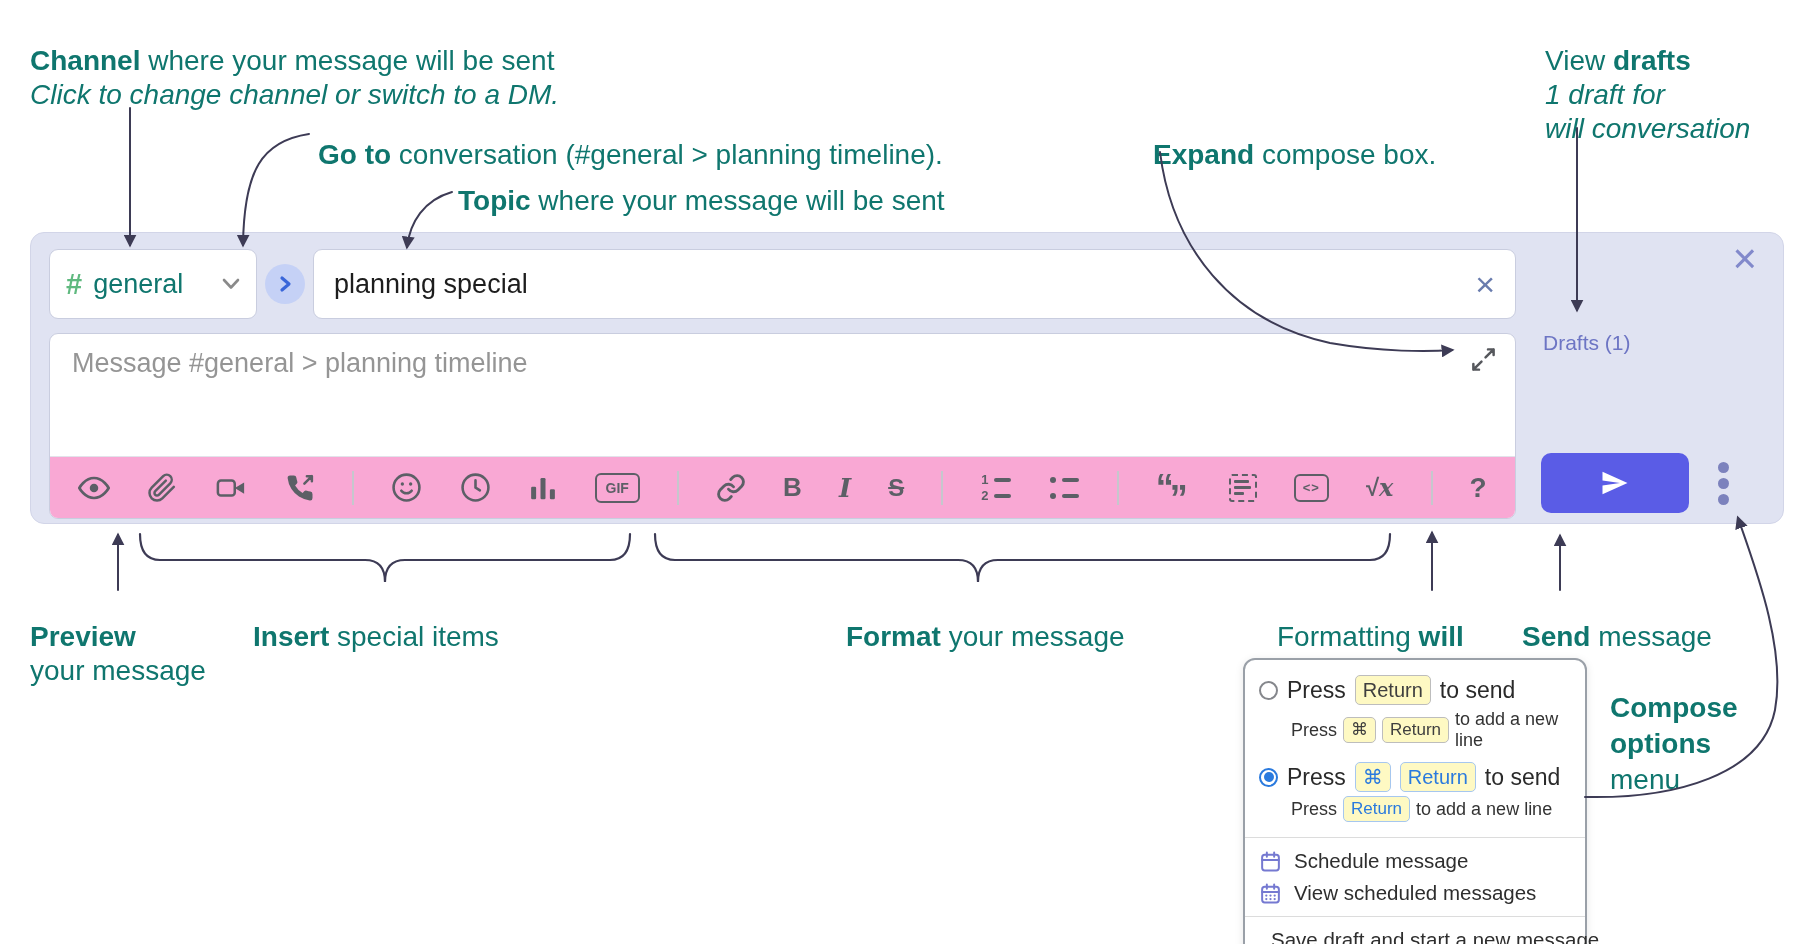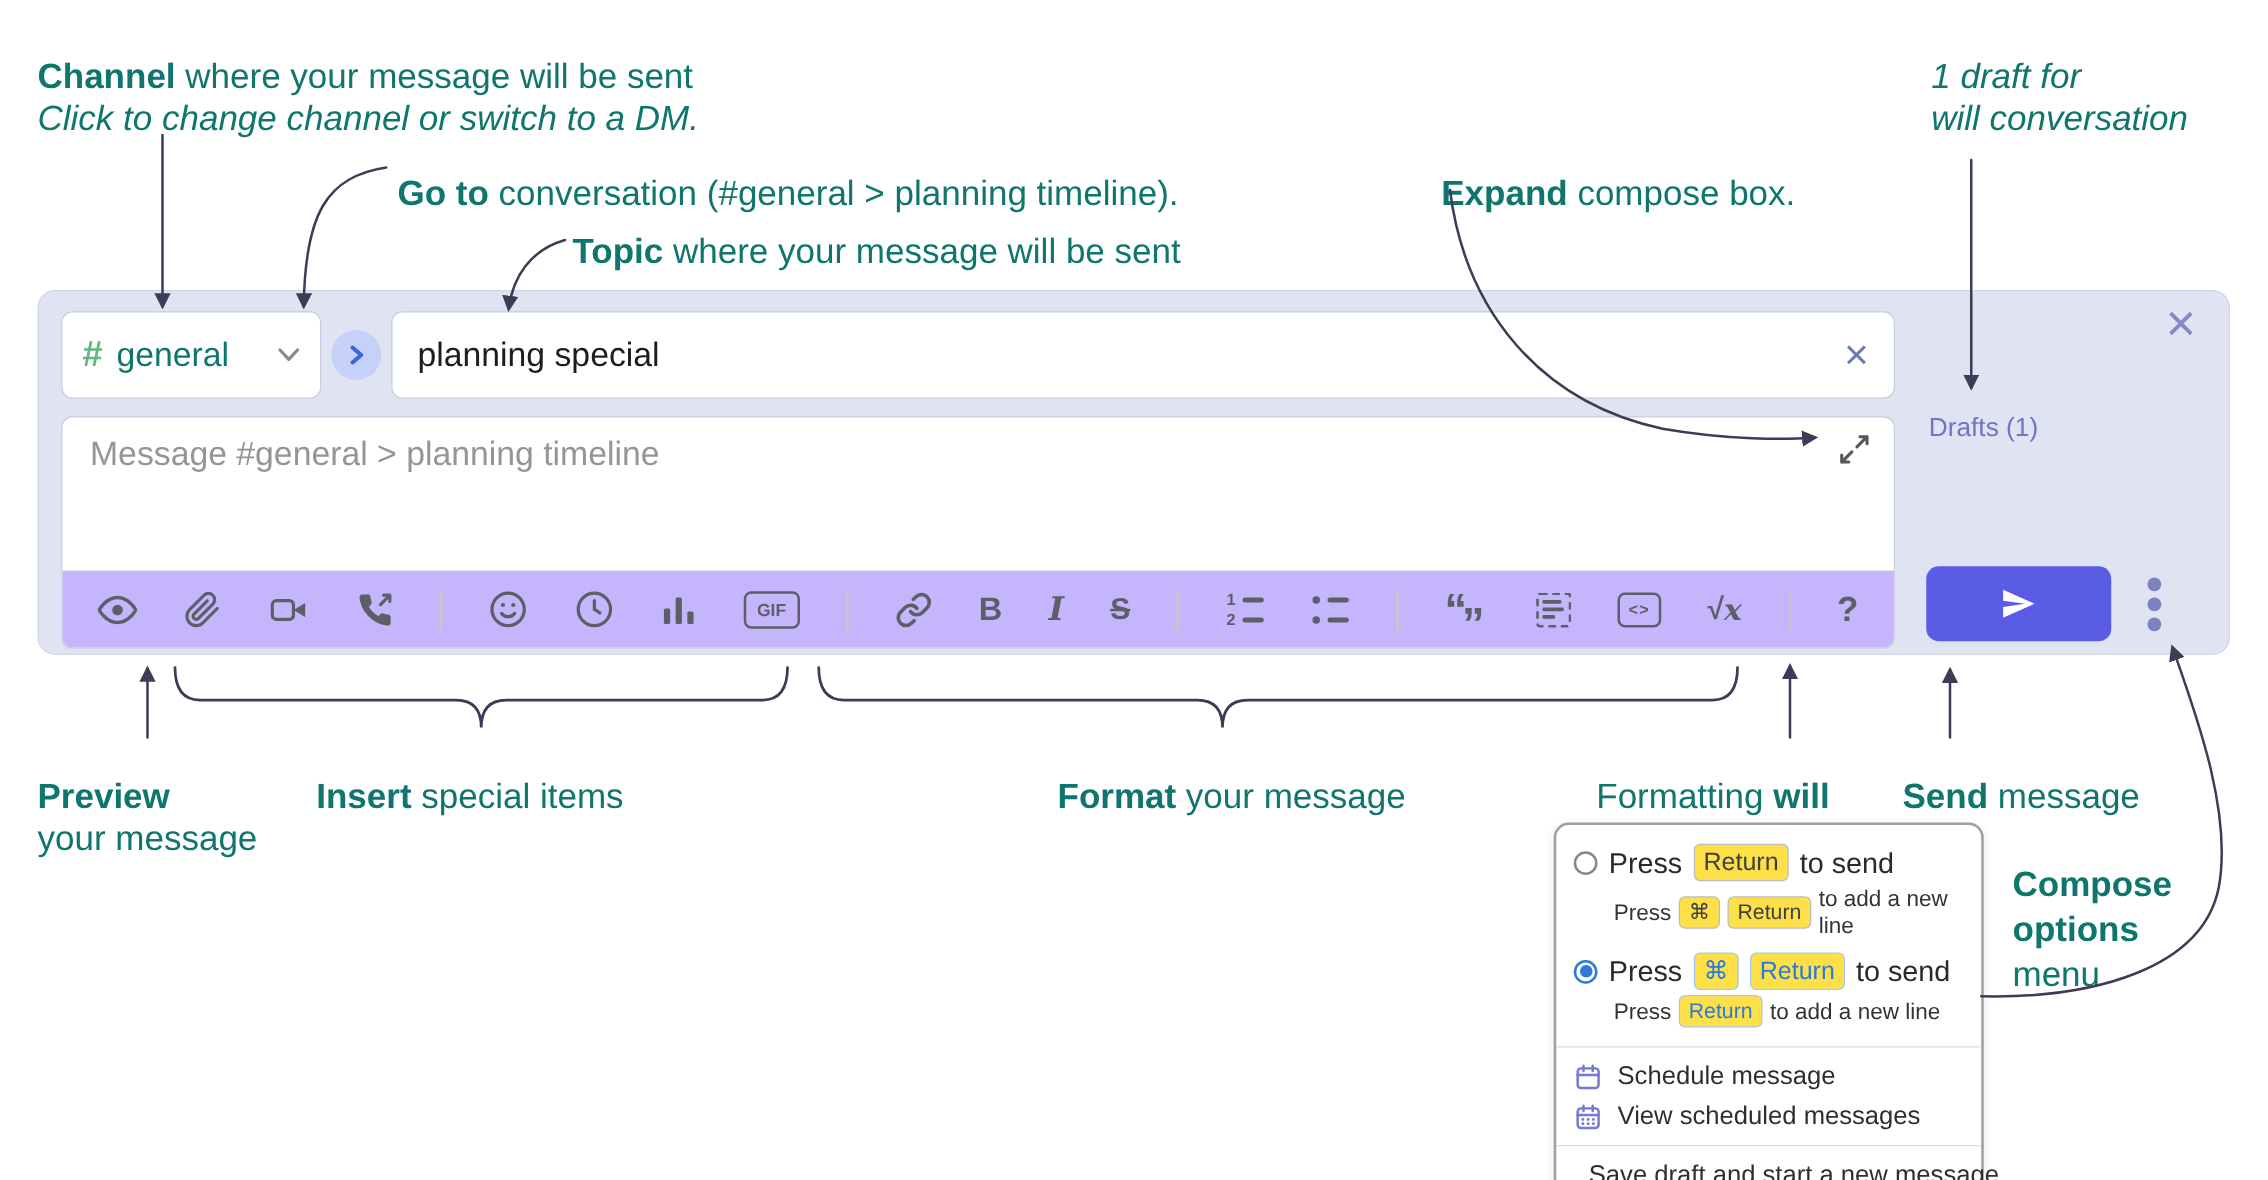--- a/index.html
+++ b/index.html
@@ -26,21 +26,21 @@
   .topic-input{position:absolute;left:282px;top:16px;width:1203px;height:70px;background:#fff;
                border:1px solid #c9cddf;border-radius:9px;box-sizing:border-box;display:flex;
                align-items:center;padding:0 20px;font-size:27px;color:#1d1d1d;}
   .topic-clear{margin-left:auto;font-size:34px;color:#697cae;line-height:34px;cursor:pointer;}
   .box-close{position:absolute;right:26px;top:2px;font-size:42px;font-weight:400;color:#8289cb;
              line-height:48px;cursor:pointer;}
   .message-box{position:absolute;left:18px;top:100px;width:1467px;height:186px;background:#fff;
                border:1px solid #c9cddf;border-radius:9px;box-sizing:border-box;}
   .placeholder{position:absolute;left:22px;top:14px;font-size:27px;color:#959595;}
   .expand-ic{position:absolute;right:18px;top:12px;}
-  .toolbar{position:absolute;left:0;bottom:0;width:100%;height:62px;background:#c4b5fd;
+  .toolbar{position:absolute;left:0;bottom:0;width:100%;height:62px;background:#f9a8d4;
            border-top:1px solid #e2e3ea;border-radius:0 0 8px 8px;display:flex;align-items:center;
            justify-content:space-between;padding:0 28px;box-sizing:border-box;}
   .tb-icon{display:flex;align-items:center;justify-content:center;height:42px;color:#5c5f66;cursor:pointer;}
   .tb-div{width:2px;height:34px;background:#c6c7cd;}
   .glyph-b{font-size:26px;font-weight:700;color:#5c5f66;}
   .glyph-i{font-size:26px;font-weight:600;font-style:italic;font-family:"DejaVu Serif",serif;color:#5c5f66;}
   .glyph-s{font-size:24px;font-weight:600;text-decoration:line-through;color:#5c5f66;}
   .glyph-q1{font-size:36px;font-weight:700;color:#5c5f66;line-height:18px;}
   .glyph-q2{font-size:36px;font-weight:700;color:#5c5f66;line-height:18px;position:relative;top:11px;left:-4px;}
   .glyph-help{font-size:28px;font-weight:600;color:#5c5f66;}
@@ -65,21 +65,21 @@
             border-radius:10px;display:flex;align-items:center;justify-content:center;cursor:pointer;}
   .dots{position:absolute;left:1687px;top:229px;display:flex;flex-direction:column;gap:5px;cursor:pointer;}
   .dots i{width:11px;height:11px;border-radius:50%;background:#7c82bd;display:block;}
 
   
   .popup{position:absolute;left:1243px;top:658px;width:344px;background:#fff;border:2px solid #9aa0a8;
          border-radius:12px;box-shadow:0 2px 8px rgba(0,0,0,.10);box-sizing:border-box;
          padding:12px 0 10px 0;z-index:10;}
   .opt-main{display:flex;align-items:center;gap:9px;padding:3px 14px;font-size:23px;color:#2a2a2a;}
   .opt-sub{display:flex;align-items:center;gap:6px;padding:1px 10px 8px 46px;font-size:18px;color:#333;}
-  .kbd{border:1px solid #bdbdbd;border-radius:5px;padding:0 7px;background:#fde047;color:#3f3f3f;
+  .kbd{border:1px solid #bdbdbd;border-radius:5px;padding:0 7px;background:#fef9c3;color:#3f3f3f;
        font-size:17px;line-height:24px;white-space:nowrap;}
   .opt-main .kbd{font-size:20px;line-height:28px;}
   .kbd.blue{color:#2a7ade;border-color:#a6c7ef;}
   .radio{width:19px;height:19px;border-radius:50%;border:2px solid #85878c;box-sizing:border-box;flex:none;cursor:pointer;}
   .radio.sel{border-color:#2a7ade;position:relative;}
   .radio.sel::after{content:"";position:absolute;inset:2.5px;background:#2a7ade;border-radius:50%;}
   .menu-div{border-top:1px solid #dcdcdc;margin:7px 0;}
   .menu-item{display:flex;align-items:center;gap:12px;padding:4px 14px;font-size:20.5px;color:#2e2e2e;
              white-space:nowrap;cursor:pointer;}
 </style>
@@ -99,20 +99,21 @@
 
   <div class="note" style="left:458px;top:160px;">
     <span class="b">Topic</span><span> where your message will be sent</span>
   </div>
 
   <div class="note" style="left:1153px;top:114px;">
     <span class="b">Expand</span><span> compose box.</span>
   </div>
 
   <div class="note" style="left:1545px;top:20px;">
+    <div><span>View </span><span class="b">drafts</span></div>
     <div class="it">1 draft for</div>
     <div class="it">will conversation</div>
   </div>
 
   <div class="note" style="left:30px;top:596px;">
     <div class="b">Preview</div>
     <div>your message</div>
   </div>
 
   <div class="note" style="left:253px;top:596px;">

